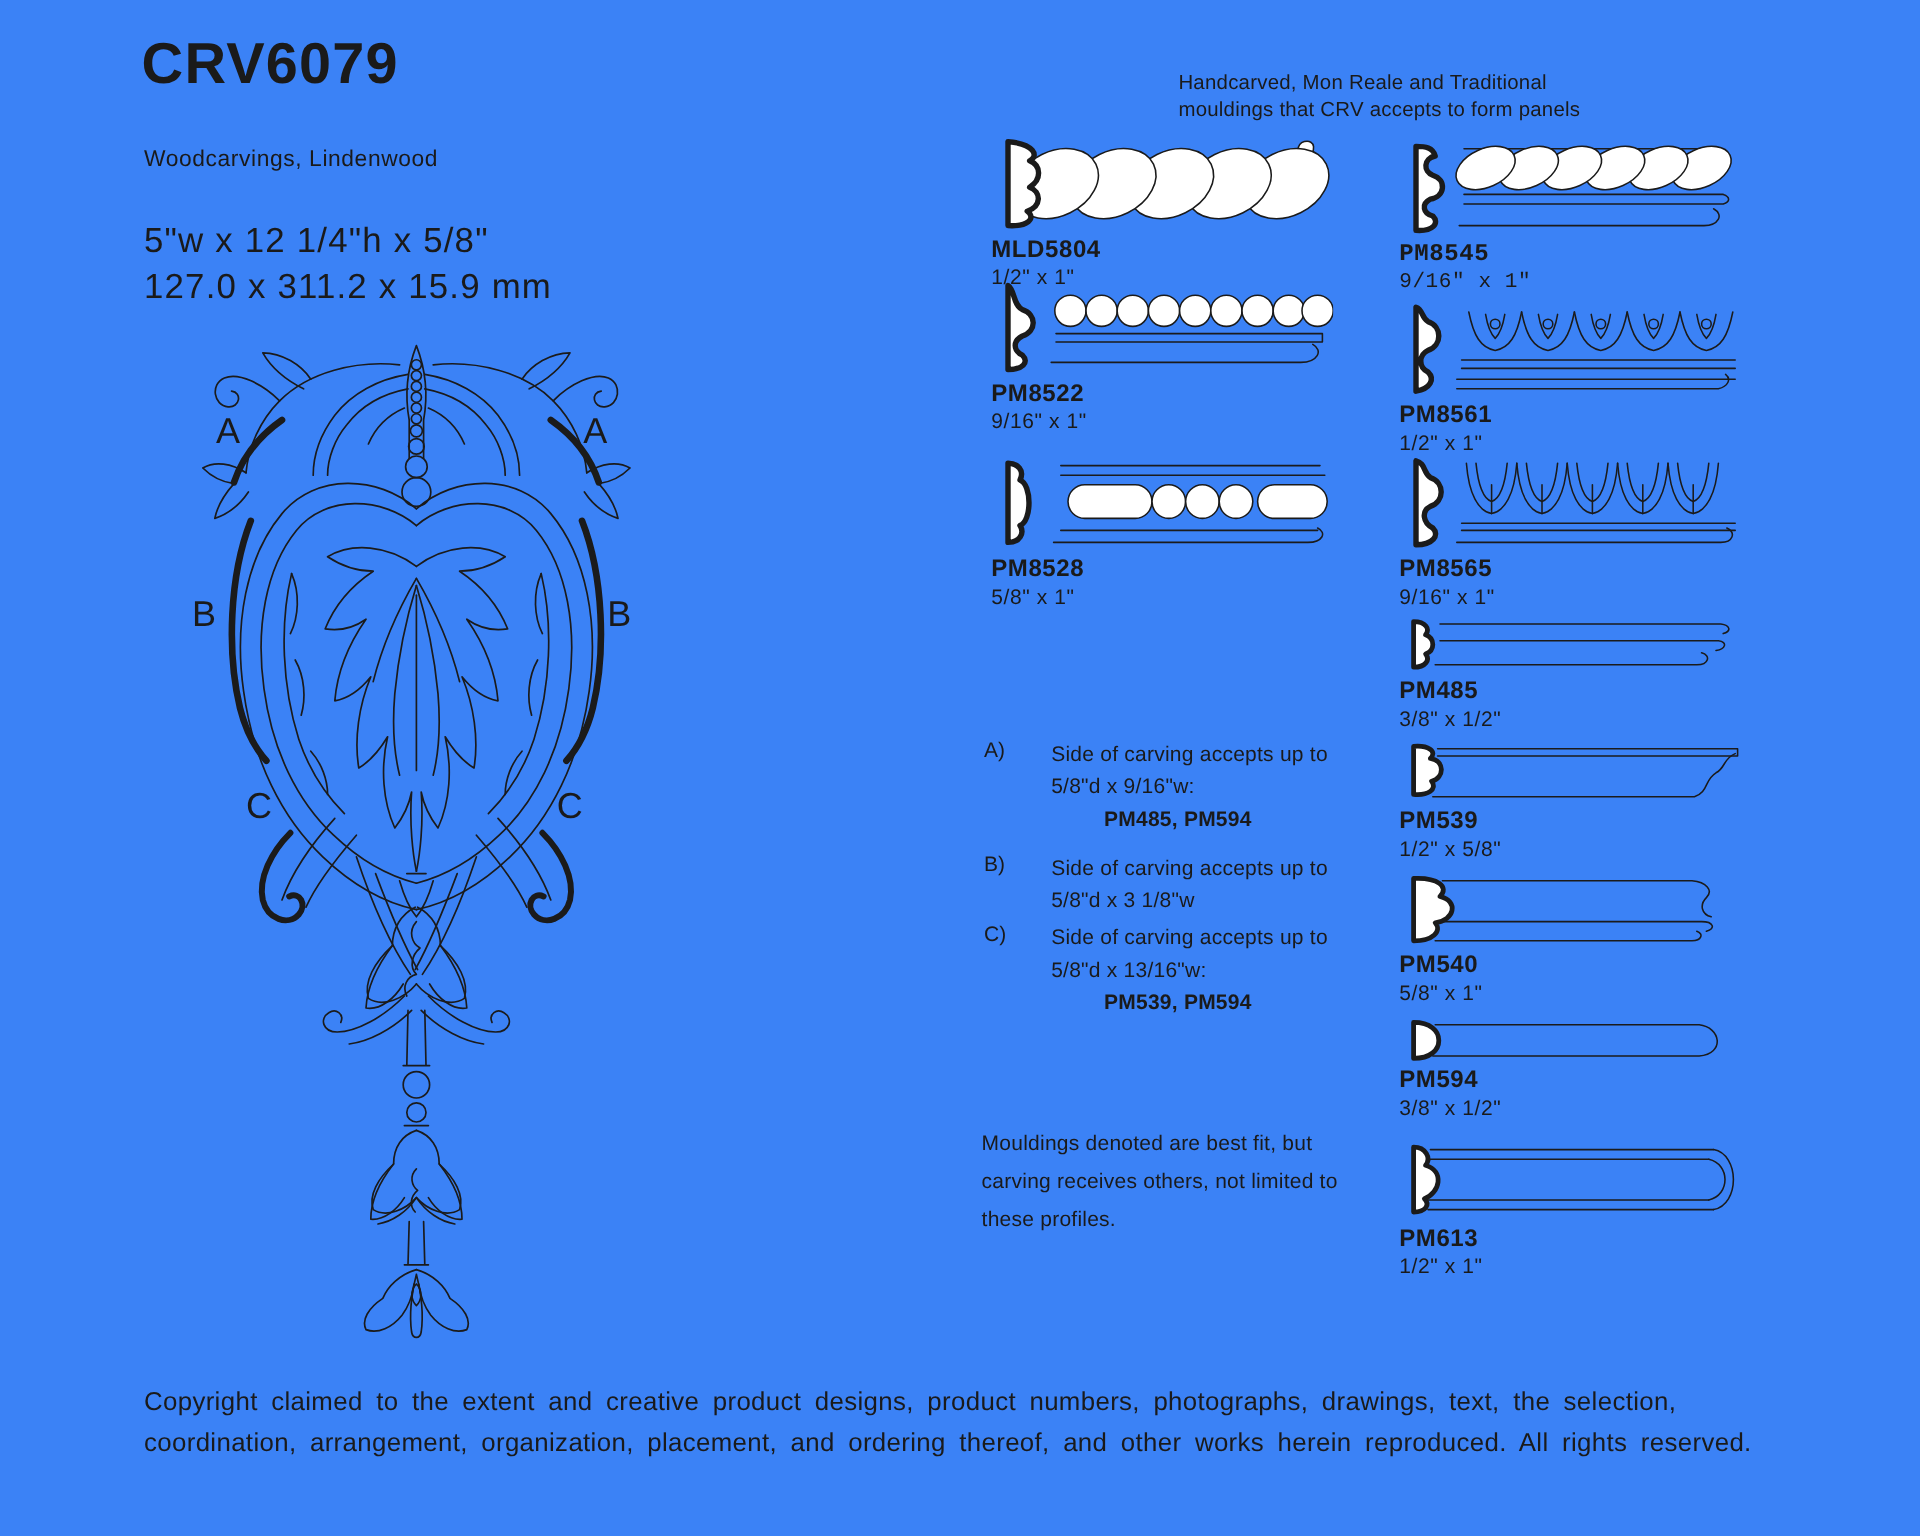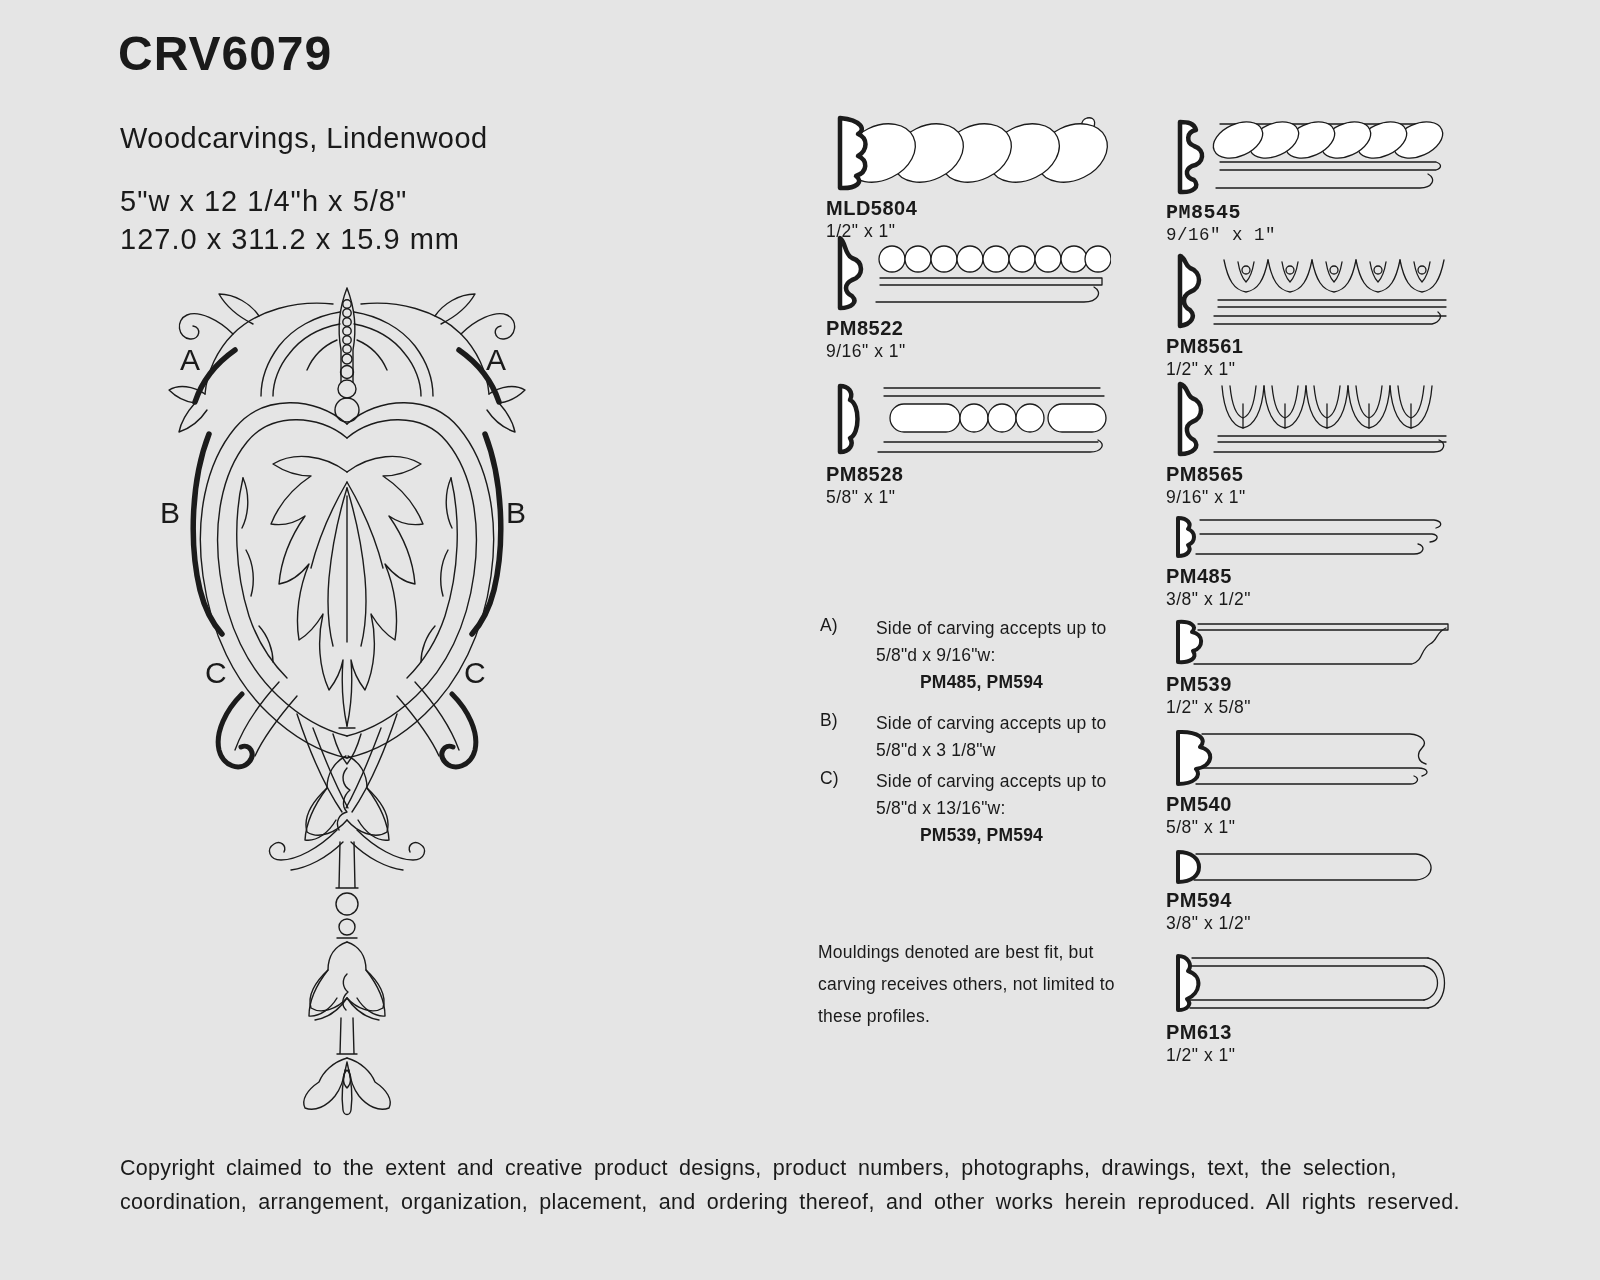--- a/index.html
+++ b/index.html
@@ -1,28 +1,28 @@
 <!DOCTYPE html>
 <html><head>
 <meta charset="utf-8">
 <style>
   * { margin:0; padding:0; box-sizing:border-box; }
   html,body { background:#ffffff; }
   #page {
-    position:relative; width:1600px; height:1280px; background:#e5e5e5;
+    position:relative; width:1600px; height:1280px; background:#3b82f6;
     color:#1a1a1a; font-family:"Liberation Sans","DejaVu Sans",sans-serif;
     overflow:hidden;
   }
   .abs { position:absolute; }
   svg { display:block; }
 
   
   .product-code { font-size:48px; font-weight:700; letter-spacing:1px; }
   .product-name { font-size:33px; font-weight:600; letter-spacing:0.5px; }
-  .product-cat  { font-size:29px; font-weight:500; letter-spacing:0.5px; }
+  .product-cat  { font-size:19px; font-weight:500; letter-spacing:0.5px; }
   .dims         { font-size:29px; font-weight:500; letter-spacing:1px; line-height:38px; }
 
   
   .mould-header { font-size:17px; font-weight:500; line-height:23px; letter-spacing:0.2px; }
 
   
   .mould-cell { position:absolute; width:300px; }
   .mould-code { font-size:20px; font-weight:600; letter-spacing:0.5px; margin-top:3px; }
   .mould-size { font-size:17.5px; font-weight:500; letter-spacing:0.5px; margin-top:1px; }
 
@@ -123,20 +123,24 @@
     </svg>
   </div>
 
   <div class="abs cv-label" style="left:180px; top:343px;">A</div>
   <div class="abs cv-label" style="left:486px; top:343px;">A</div>
   <div class="abs cv-label" style="left:160px; top:496px;">B</div>
   <div class="abs cv-label" style="left:506px; top:496px;">B</div>
   <div class="abs cv-label" style="left:205px; top:656px;">C</div>
   <div class="abs cv-label" style="left:464px; top:656px;">C</div>
 
+  <div class="abs mould-header" style="left:982px; top:57px;">
+    <div>Handcarved, Mon Reale and Traditional</div>
+    <div>mouldings that CRV accepts to form panels</div>
+  </div>
 
   <div class="mould-cell" style="left:826px; top:112px;">
     <svg viewBox="0 0 285 82" width="285" height="82">
       <g stroke="#1b1b1b" stroke-linecap="round" stroke-linejoin="round">
         <g stroke-width="1.3" fill="#ffffff">
           <path d="M262,22 C272,14 270,4 261,6 C254,8 254,18 260,22"></path>
           <ellipse cx="246" cy="41" rx="37" ry="27" transform="rotate(-26 246 41)"></ellipse>
           <ellipse cx="198" cy="41" rx="37" ry="27" transform="rotate(-26 198 41)"></ellipse>
           <ellipse cx="150" cy="41" rx="37" ry="27" transform="rotate(-26 150 41)"></ellipse>
           <ellipse cx="102" cy="41" rx="37" ry="27" transform="rotate(-26 102 41)"></ellipse>

